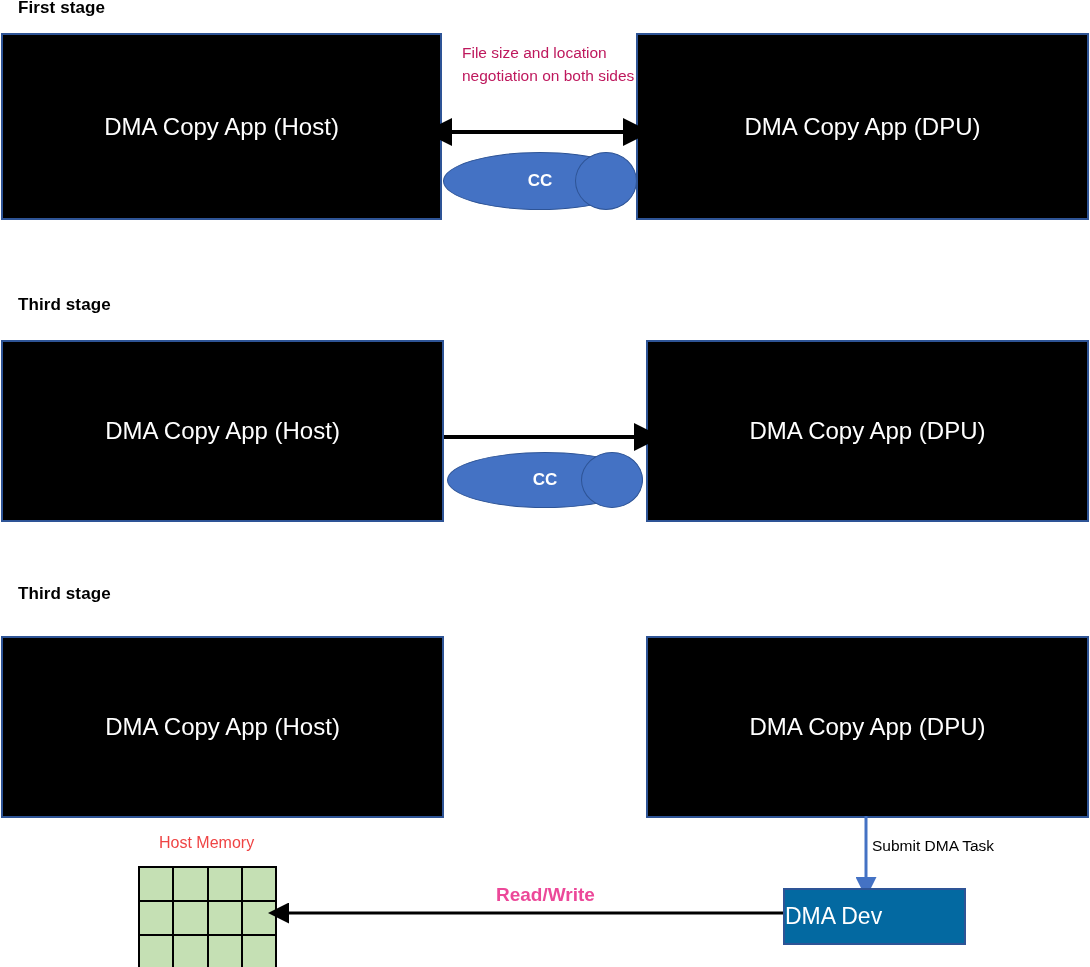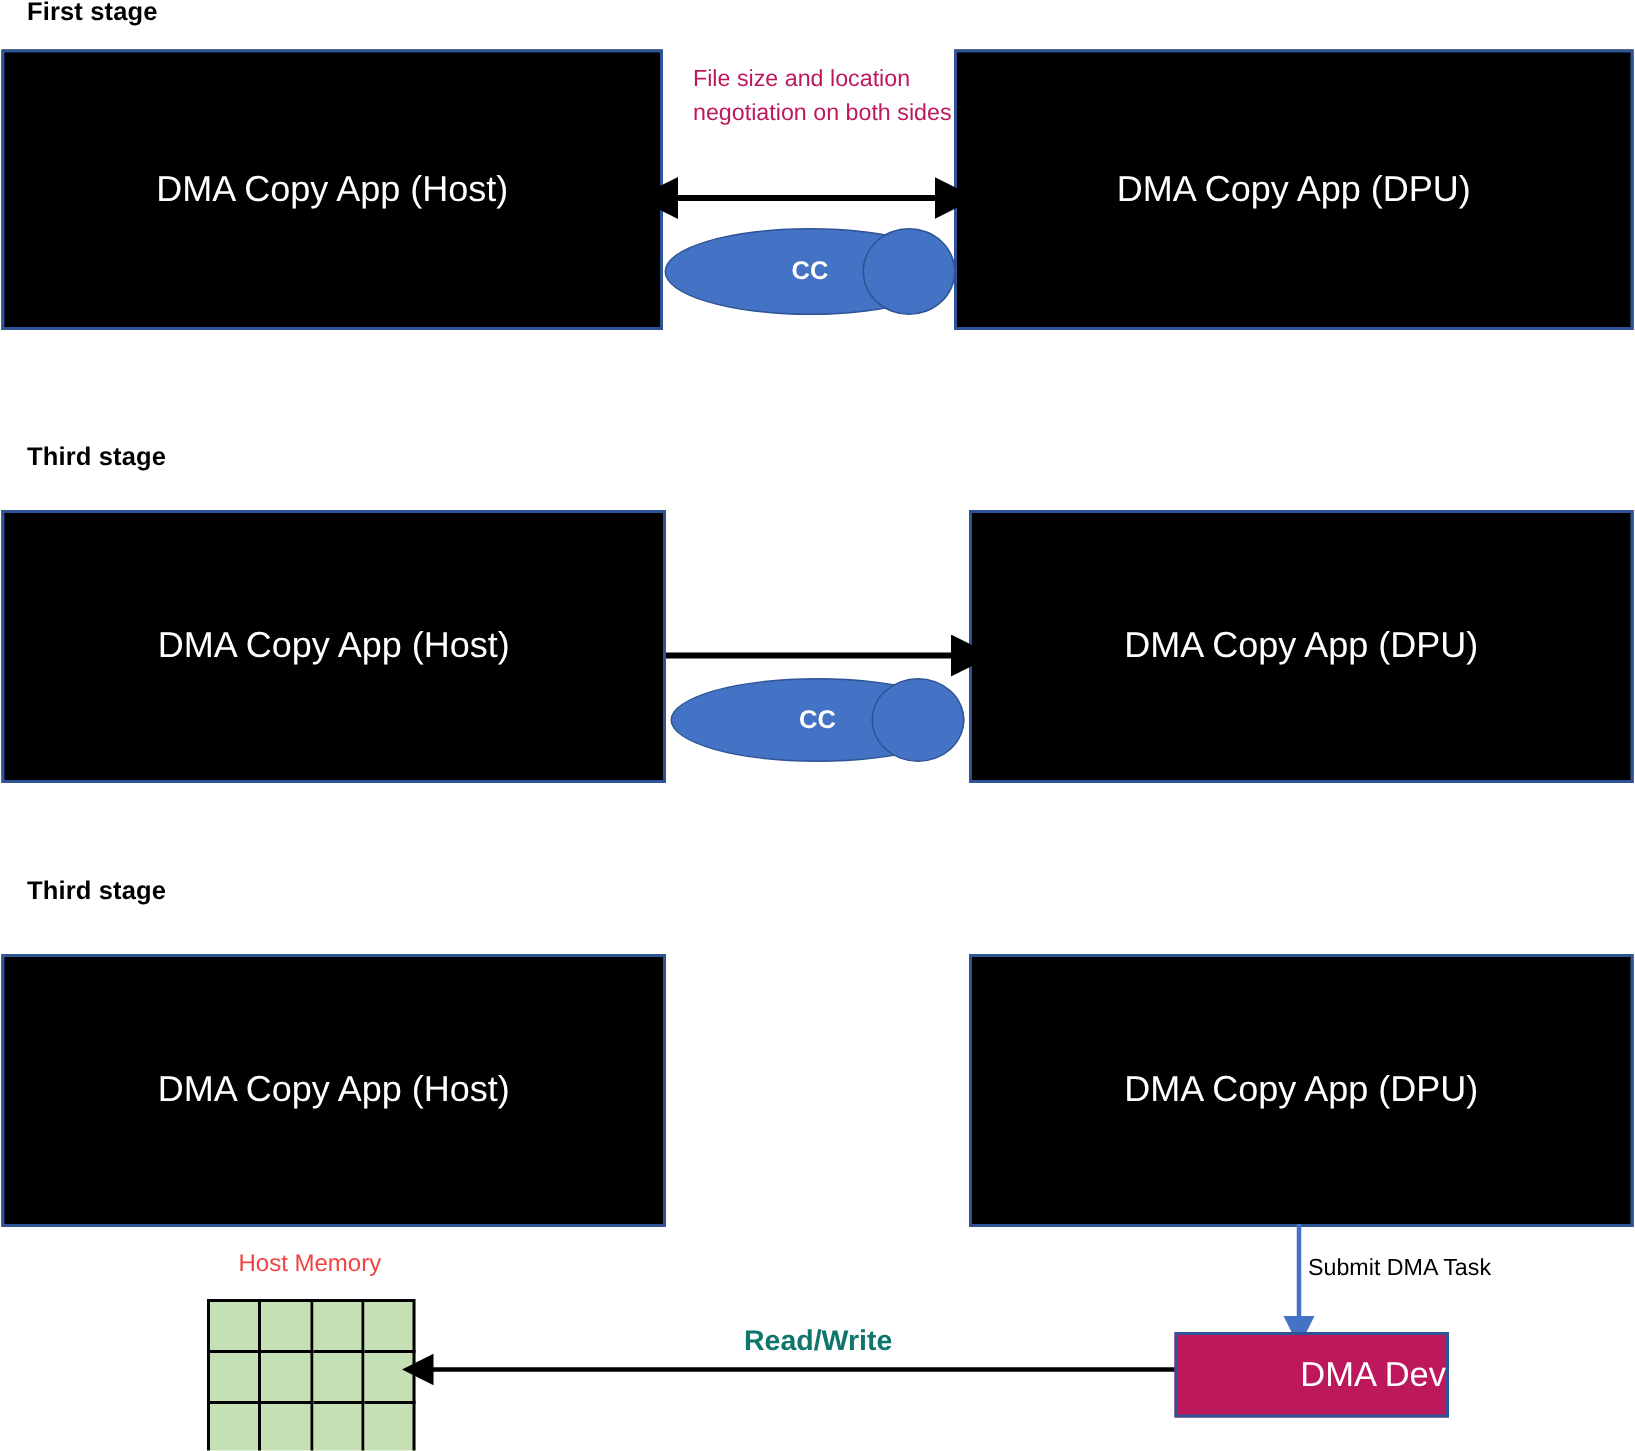--- a/index.html
+++ b/index.html
@@ -120,38 +120,38 @@
   .memory-cell {
     background: #C5E0B4;
     border-right: 2px solid #000;
     border-bottom: 2px solid #000;
     box-sizing: border-box;
   }
 
   
   .dma-dev {
     position: absolute;
-    background: #be185d;
+    background: #0369a1;
     border: 2px solid #2E5496;
     box-sizing: border-box;
     display: flex;
     align-items: center;
-    justify-content: flex-end;
+    justify-content: flex-start;
   }
   .dma-dev-label {
     color: #ffffff;
     font-size: 23px;
     white-space: nowrap;
   }
 
   .rw-label {
     position: absolute;
     font-size: 19px;
     font-weight: bold;
-    color: #0f766e;
+    color: #ec4899;
     white-space: nowrap;
   }
   .submit-label {
     position: absolute;
     font-size: 15.5px;
     color: #000000;
     white-space: nowrap;
   }
 </style>
 </head>

